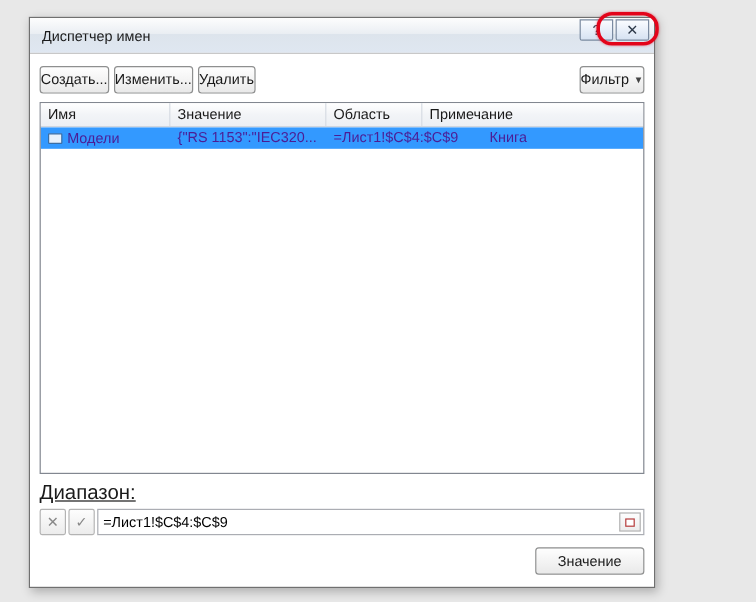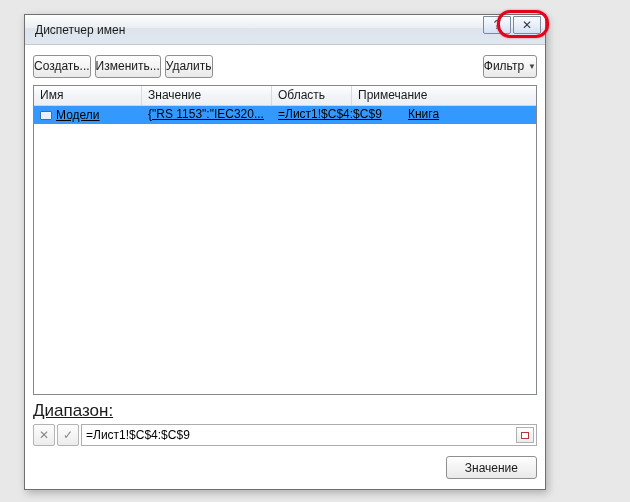--- a/index.html
+++ b/index.html
@@ -89,22 +89,21 @@
   .c1 { width: 108px; }
   .c2 { width: 130px; }
   .c3 { width: 130px; }
   .c4 { width: 80px; }
   .c5 { flex: 1; border-right: none !important; }
   
   .list-body { flex: 1; overflow: auto; }
   .row {
     display: flex; height: 18px;
     background: #3399ff;
-    color: #000000;
-    text-decoration: underline;
+    color: #4c1d95;
   }
   .row > div {
     padding: 1px 6px;
     white-space: nowrap; overflow: hidden; text-overflow: clip;
   }
   .row .c1 { display: flex; align-items: center; gap: 4px; }
   .row-icon {
     width: 12px; height: 9px;
     background: #e8f1fb;
     border: 1px solid #3a6ea5;

